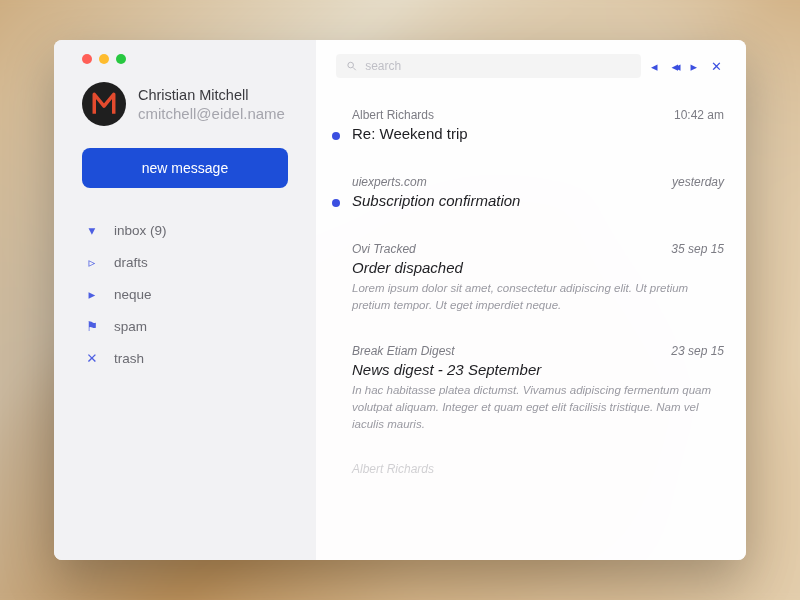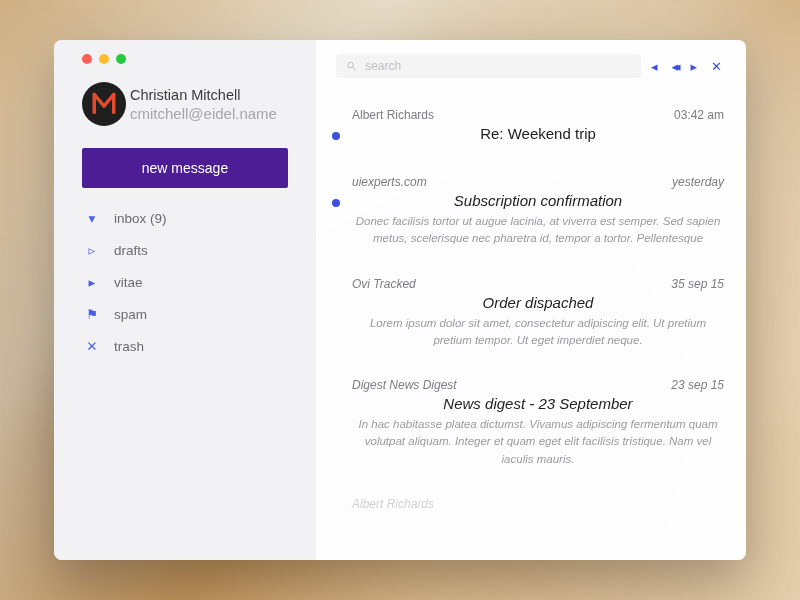--- a/index.html
+++ b/index.html
@@ -29,43 +29,43 @@
   }
   .sidebar {
     width: 262px;
     background: #f2f2f4;
     padding: 14px 28px 0 28px;
     display: flex; flex-direction: column;
   }
   .traffic { display: flex; gap: 7px; margin-bottom: 18px; }
   .dot { width: 10px; height: 10px; border-radius: 50%; }
   .dot.r { background:#ff5f57; } .dot.y{background:#febc2e;} .dot.g{background:#28c840;}
-  .profile { display:flex; gap:4px; align-items:center; margin-bottom:22px;}
+  .profile { display:flex; gap:12px; align-items:center; margin-bottom:22px;}
   .avatar { width:44px;height:44px;border-radius:50%;background:#1f1f1f;display:flex;align-items:center;justify-content:center;}
   .avatar svg { width:26px;height:26px; }
   .profile-name { font-size:14.5px; color:#3a3a3f; font-weight:400;}
   .profile-email{ font-size:15px; color:#a5a5ad; margin-top:2px;}
   .new-msg {
-    background:#4c1d95; color:#fff; border:none; border-radius:2px;
+    background:#1d4ed8; color:#fff; border:none; border-radius:8px;
     width:100%; padding:12px 0; font-size:14px; cursor:pointer;
-    margin-bottom:14px; font-weight:400;
+    margin-bottom:26px; font-weight:400;
   }
   .folders { list-style:none; }
   .folder { display:flex; align-items:center; gap:16px; padding:8px 4px; font-size:13.5px; color:#6b6b72; cursor:pointer;}
   .folder .ico { width:12px; display:flex; justify-content:center; color:#4d5fe2;}
   .main { flex:1; background:rgba(255,255,255,0.82); display:flex; flex-direction:column; }
   .toolbar { display:flex; align-items:center; padding:14px 20px 10px 20px; gap:10px;}
   .search-wrap { flex:1; display:flex; align-items:center; gap:8px; background:rgba(0,0,0,.04); border-radius:4px; padding:5px 10px;}
   .search-wrap svg { width:12px;height:12px; color:#b6b6bd;}
   .search-input { border:none; background:transparent; outline:none; font-size:12px; color:#666; width:100%;}
   .search-input::placeholder{color:#bfbfc6;}
   .nav-icons { display:flex; gap:14px; color:#3b4fe0; padding-right:4px;}
   .nav-icons span { cursor:pointer; font-size:13px; }
   .list { flex:1; overflow:hidden; padding:6px 0 0 0;}
-  .msg { padding:14px 22px 14px 36px; position:relative;text-align:center; }
+  .msg { padding:14px 22px 14px 36px; position:relative; }
   .msg + .msg { border-top:1px solid rgba(0,0,0,0);font-style:italic;}
   .unread-dot { position:absolute; left:16px; top:38px; width:8px;height:8px;border-radius:50%; background:#3b4fe0;}
   .msg-top { display:flex; justify-content:space-between; font-size:12px; color:#7c7c84;}
   .msg-subject { font-size:15px; color:#1e1e22; margin:3px 0 4px 0; font-weight:500;}
   .msg-preview { font-size:11.5px; line-height:1.5; color:#9a9aa2;}
   .faded { opacity:.35; }
 </style>
 </head>
 <body>
 
@@ -98,21 +98,21 @@
       <li class="folder">
         <span class="ico">▾</span>
         <span>inbox (9)</span>
       </li>
       <li class="folder">
         <span class="ico">▹</span>
         <span>drafts</span>
       </li>
       <li class="folder">
         <span class="ico">▸</span>
-        <span>vitae</span>
+        <span>neque</span>
       </li>
       <li class="folder">
         <span class="ico">⚑</span>
         <span>spam</span>
       </li>
       <li class="folder">
         <span class="ico">✕</span>
         <span>trash</span>
       </li>
     </ul>
@@ -133,47 +133,46 @@
         <span>▸</span>
         <span>✕</span>
       </div>
     </div>
 
     <div class="list">
       <article class="msg">
         <span class="unread-dot"></span>
         <div class="msg-top">
           <span>Albert Richards</span>
-          <span>03:42 am</span>
+          <span>10:42 am</span>
         </div>
         <div class="msg-subject">Re: Weekend trip</div>
       </article>
 
       <article class="msg">
         <span class="unread-dot"></span>
         <div class="msg-top">
           <span>uiexperts.com</span>
           <span>yesterday</span>
         </div>
         <div class="msg-subject">Subscription confirmation</div>
-        <div class="msg-preview">Donec facilisis tortor ut augue lacinia, at viverra est semper. Sed sapien metus, scelerisque nec pharetra id, tempor a tortor. Pellentesque</div>
       </article>
 
       <article class="msg">
         <div class="msg-top">
           <span>Ovi Tracked</span>
           <span>35 sep 15</span>
         </div>
         <div class="msg-subject">Order dispached</div>
         <div class="msg-preview">Lorem ipsum dolor sit amet, consectetur adipiscing elit. Ut pretium pretium tempor. Ut eget imperdiet neque.</div>
       </article>
 
       <article class="msg">
         <div class="msg-top">
-          <span>Digest News Digest</span>
+          <span>Break Etiam Digest</span>
           <span>23 sep 15</span>
         </div>
         <div class="msg-subject">News digest - 23 September</div>
         <div class="msg-preview">In hac habitasse platea dictumst. Vivamus adipiscing fermentum quam volutpat aliquam. Integer et quam eget elit facilisis tristique. Nam vel iaculis mauris.</div>
       </article>
 
       <article class="msg faded">
         <div class="msg-top">
           <span>Albert Richards</span>
           <span></span>

